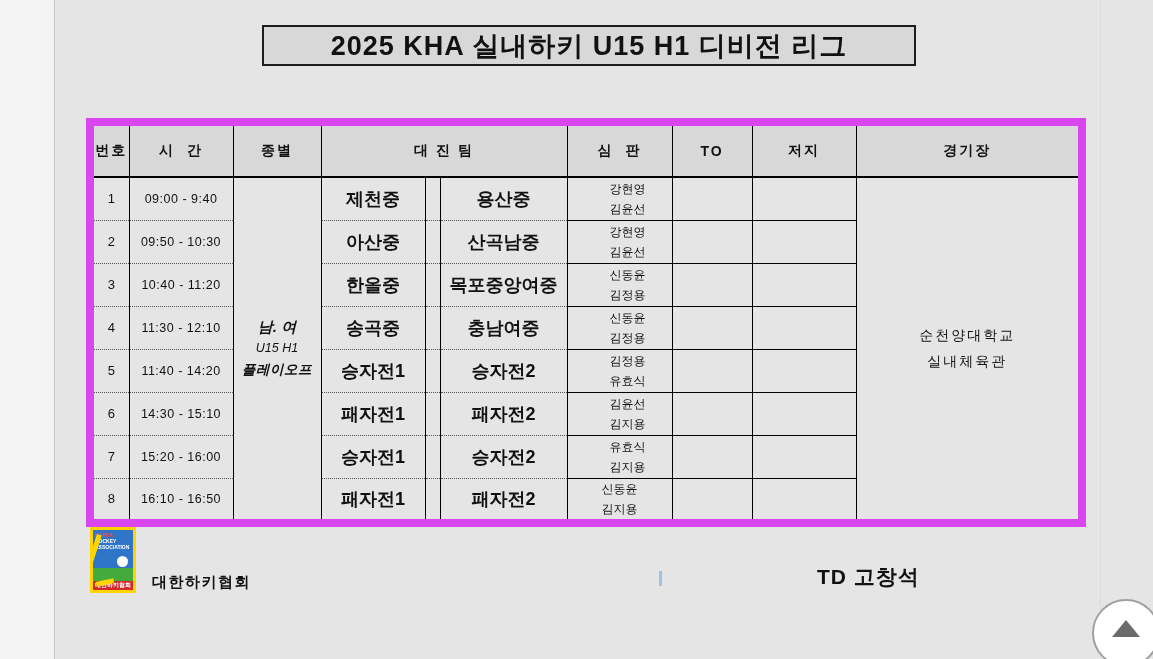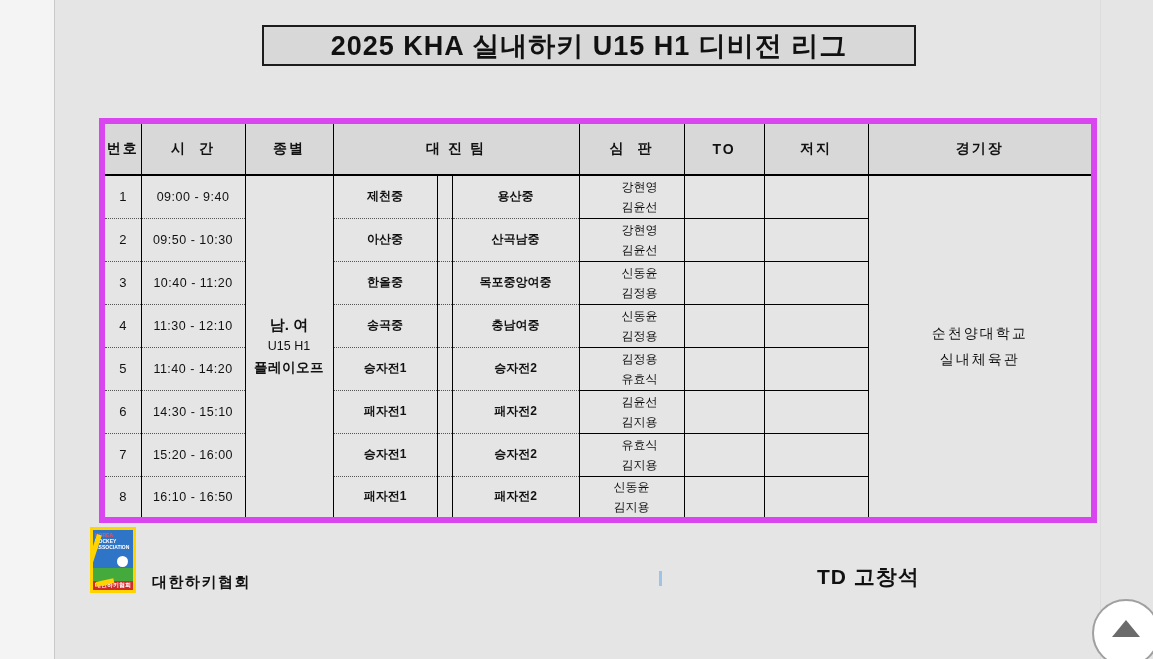--- a/index.html
+++ b/index.html
@@ -6,33 +6,33 @@
   .page{position:relative;width:1153px;height:659px;overflow:hidden;background:#e5e5e5;
         font-family:"Liberation Sans","DejaVu Sans",sans-serif;color:#111;}
   .left-strip{position:absolute;left:0;top:0;width:54px;height:659px;background:#f4f4f4;border-right:1px solid #c9c9c9;}
   .right-line{position:absolute;left:1100px;top:0;width:1px;height:659px;background:#dcdcdc;}
 
   .title-box{position:absolute;left:262px;top:25px;width:650px;height:37px;background:#d8d8d8;
              border:2px solid #1c1c1c;display:flex;align-items:center;justify-content:center;
              font-size:27px;font-weight:700;letter-spacing:1px;}
   .date-line{position:absolute;top:79px;left:770px;width:300px;text-align:right;font-size:17px;font-weight:700;letter-spacing:0.5px;}
 
-  table.sched{position:absolute;left:99px;top:118px;border-collapse:collapse;table-layout:fixed;border:6px solid #d946ef;}
+  table.sched{position:absolute;left:86px;top:118px;border-collapse:collapse;table-layout:fixed;border:8px solid #d946ef;}
   .sched th{background:#d8d8d8;height:48px;font-size:14px;font-weight:600;white-space:pre;
             border:1px solid #000;border-bottom:2px solid #000;letter-spacing:2px;}
   .sched td{border-left:1px solid #000;border-right:1px solid #000;text-align:center;vertical-align:middle;padding:0;}
   .sched tr{height:43px;}
   td.dot{border-bottom:1px dotted #555;}
   td.sol{border-bottom:1px solid #000;padding-left:16px;}
   td.no-cell{font-size:13px;}
   td.time-cell{font-size:12.5px;letter-spacing:0.5px;}
-  td.team-cell{font-size:12px;font-weight:700;}
+  td.team-cell{font-size:18px;font-weight:700;}
   td.sep-cell{}
   td.ref-cell{font-size:12px;line-height:20px;}
-  td.cat-cell{font-size:12.5px;}
+  td.cat-cell{font-size:12.5px;font-style:italic;}
   .cat-l1{font-weight:700;font-size:15px;line-height:23px;}
   .cat-l2{font-size:12.5px;line-height:21px;}
   .cat-l3{font-weight:700;font-size:13.5px;line-height:22px;letter-spacing:0.5px;}
   td.venue-cell{font-size:14px;letter-spacing:2px;line-height:26px;}
 
   .logo{position:absolute;left:90px;top:527px;width:46px;height:66px;background:#ffd400;
         box-sizing:border-box;padding:3px;}
   .logo-in{position:relative;width:100%;height:100%;overflow:hidden;}
   .logo-top{height:38px;background:#2e75c8;position:relative;}
   .logo-txt{position:absolute;left:2px;top:2px;font-size:5px;line-height:6px;font-weight:700;white-space:nowrap;}

